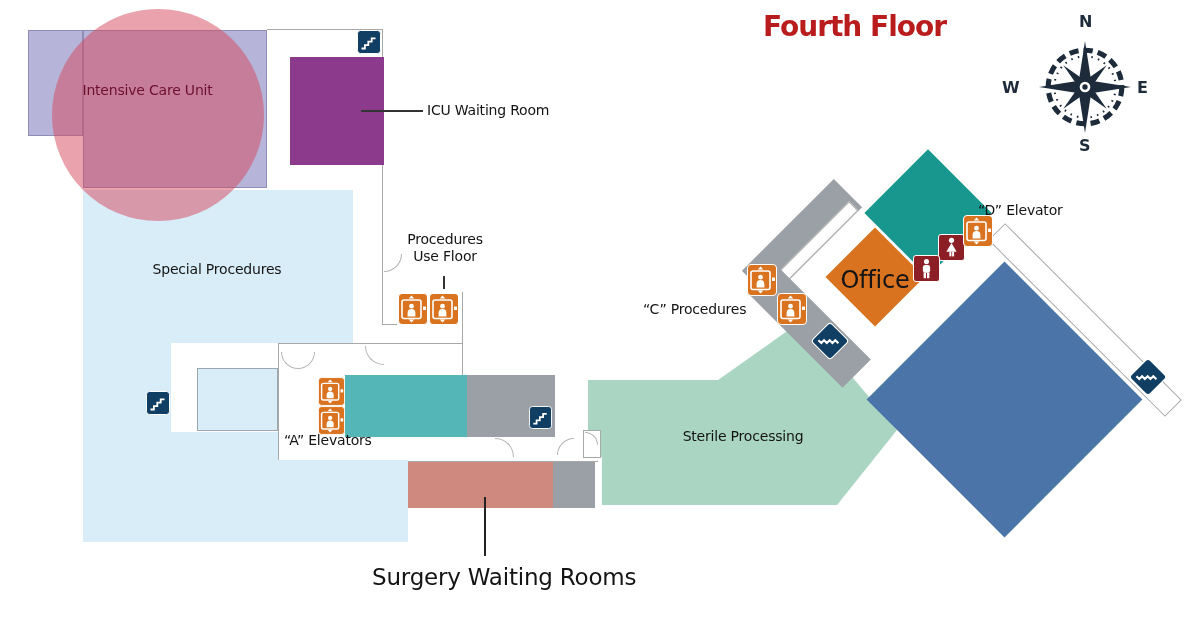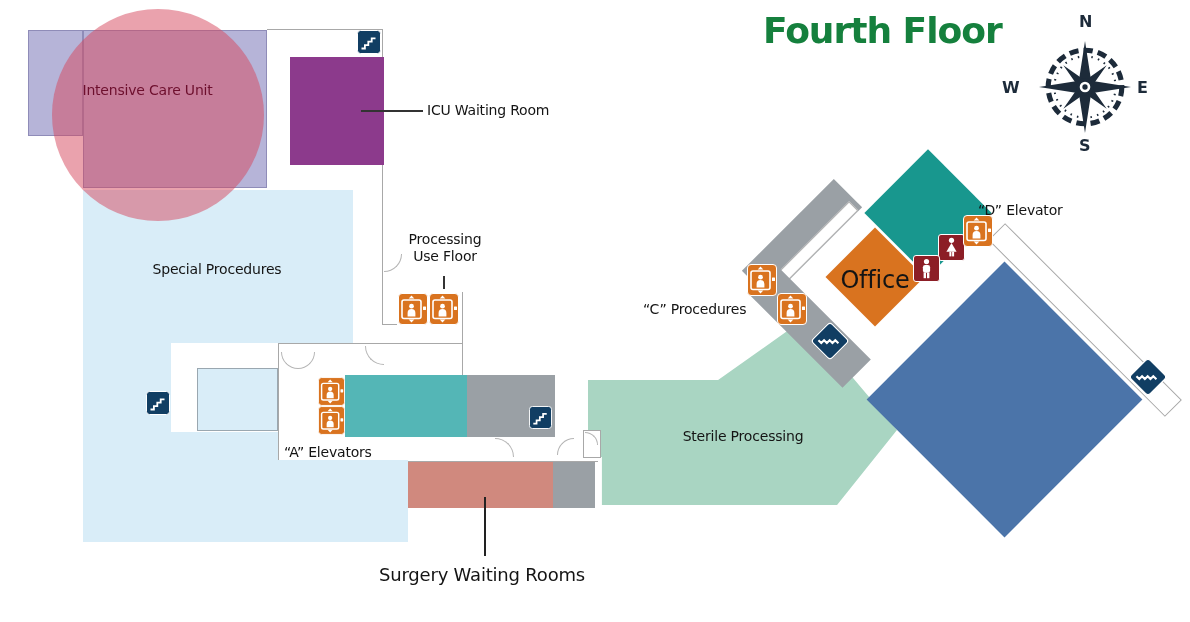--- a/index.html
+++ b/index.html
@@ -8,21 +8,21 @@
   .abs{position:absolute;box-sizing:border-box;}
   .lbl{position:absolute;font-size:14px;color:#141414;white-space:nowrap;letter-spacing:-0.2px;line-height:1.2;}
   .lbl.center{text-align:center;}
   .rot45{transform:rotate(45deg);}
   .rotm45{transform:rotate(-45deg);}
   .arc{position:absolute;box-sizing:border-box;background:transparent;border:1px solid #b5b5b5;}
   .arc-bl{border-radius:0 0 0 100%;border-right:none;border-top:none;}
   .arc-br{border-radius:0 0 100% 0;border-left:none;border-top:none;}
   .arc-tl{border-radius:100% 0 0 0;border-right:none;border-bottom:none;}
   .arc-tr{border-radius:0 100% 0 0;border-left:none;border-bottom:none;}
-  .title{position:absolute;font-size:36px;font-weight:bold;color:#15803d;letter-spacing:-1px;}
+  .title{position:absolute;font-size:28px;font-weight:bold;color:#b91c1c;letter-spacing:-1px;}
   .compass-letter{position:absolute;font-size:16px;font-weight:bold;color:#1d2b3a;}
   svg{display:block;}
 </style>
 </head>
 <body>
 
 <div class="canvas">
 
   <div class="abs" style="left:267px;top:29px;width:116px;height:296px;background:#fff;border-top:1px solid #a8a8a8;border-right:1px solid #a8a8a8;"></div>
   <div class="abs" style="left:278px;top:343px;width:184px;height:119px;background:#fff;border-top:1px solid #a8a8a8;border-left:1px solid #a8a8a8;border-bottom:1px solid #a8a8a8;"></div>
@@ -204,26 +204,26 @@
   </div>
 
   <div class="abs" style="left:361px;top:110px;width:62px;height:1.5px;background:#333;"></div>
   <div class="abs" style="left:443px;top:276px;width:1.5px;height:13px;background:#333;"></div>
   <div class="abs" style="left:484px;top:497px;width:1.5px;height:59px;background:#222;"></div>
 
   <div class="lbl center" style="left:40px;top:82px;width:215px;color:#6d0f2d;">Intensive Care Unit</div>
   <div class="lbl" style="left:427px;top:102px;">ICU Waiting Room</div>
   <div class="lbl center" style="left:107px;top:261px;width:220px;">Special Procedures</div>
   <div class="lbl center" style="left:391px;top:231px;width:108px;">
-    <div>Processing</div>
+    <div>Procedures</div>
     <div>Use Floor</div>
   </div>
-  <div class="lbl" style="left:284px;top:444px;">“A” Elevators</div>
+  <div class="lbl" style="left:284px;top:432px;">“A” Elevators</div>
   <div class="lbl center" style="left:653px;top:428px;width:180px;">Sterile Processing</div>
-  <div class="lbl center" style="left:372px;top:564px;width:220px;font-size:18px;">Surgery Waiting Rooms</div>
+  <div class="lbl center" style="left:372px;top:564px;width:220px;font-size:23px;">Surgery Waiting Rooms</div>
   <div class="lbl" style="left:643px;top:301px;">“C” Procedures</div>
   <div class="lbl" style="left:978px;top:202px;">“D” Elevator</div>
   <div class="lbl center" style="left:840px;top:266px;width:70px;font-size:24px;">Office</div>
 
   <div class="title" style="left:763px;top:10px;">Fourth Floor</div>
 
   <div class="abs" style="left:1039px;top:41px;width:92px;height:92px;">
     <svg viewBox="0 0 90 90" width="92" height="92">
       <circle cx="45" cy="45" r="36" fill="none" stroke="#1d2b3a" stroke-width="5" stroke-dasharray="9 5"></circle>
       <circle cx="45" cy="45" r="30" fill="none" stroke="#1d2b3a" stroke-width="2" stroke-dasharray="1.5 5.2"></circle>

